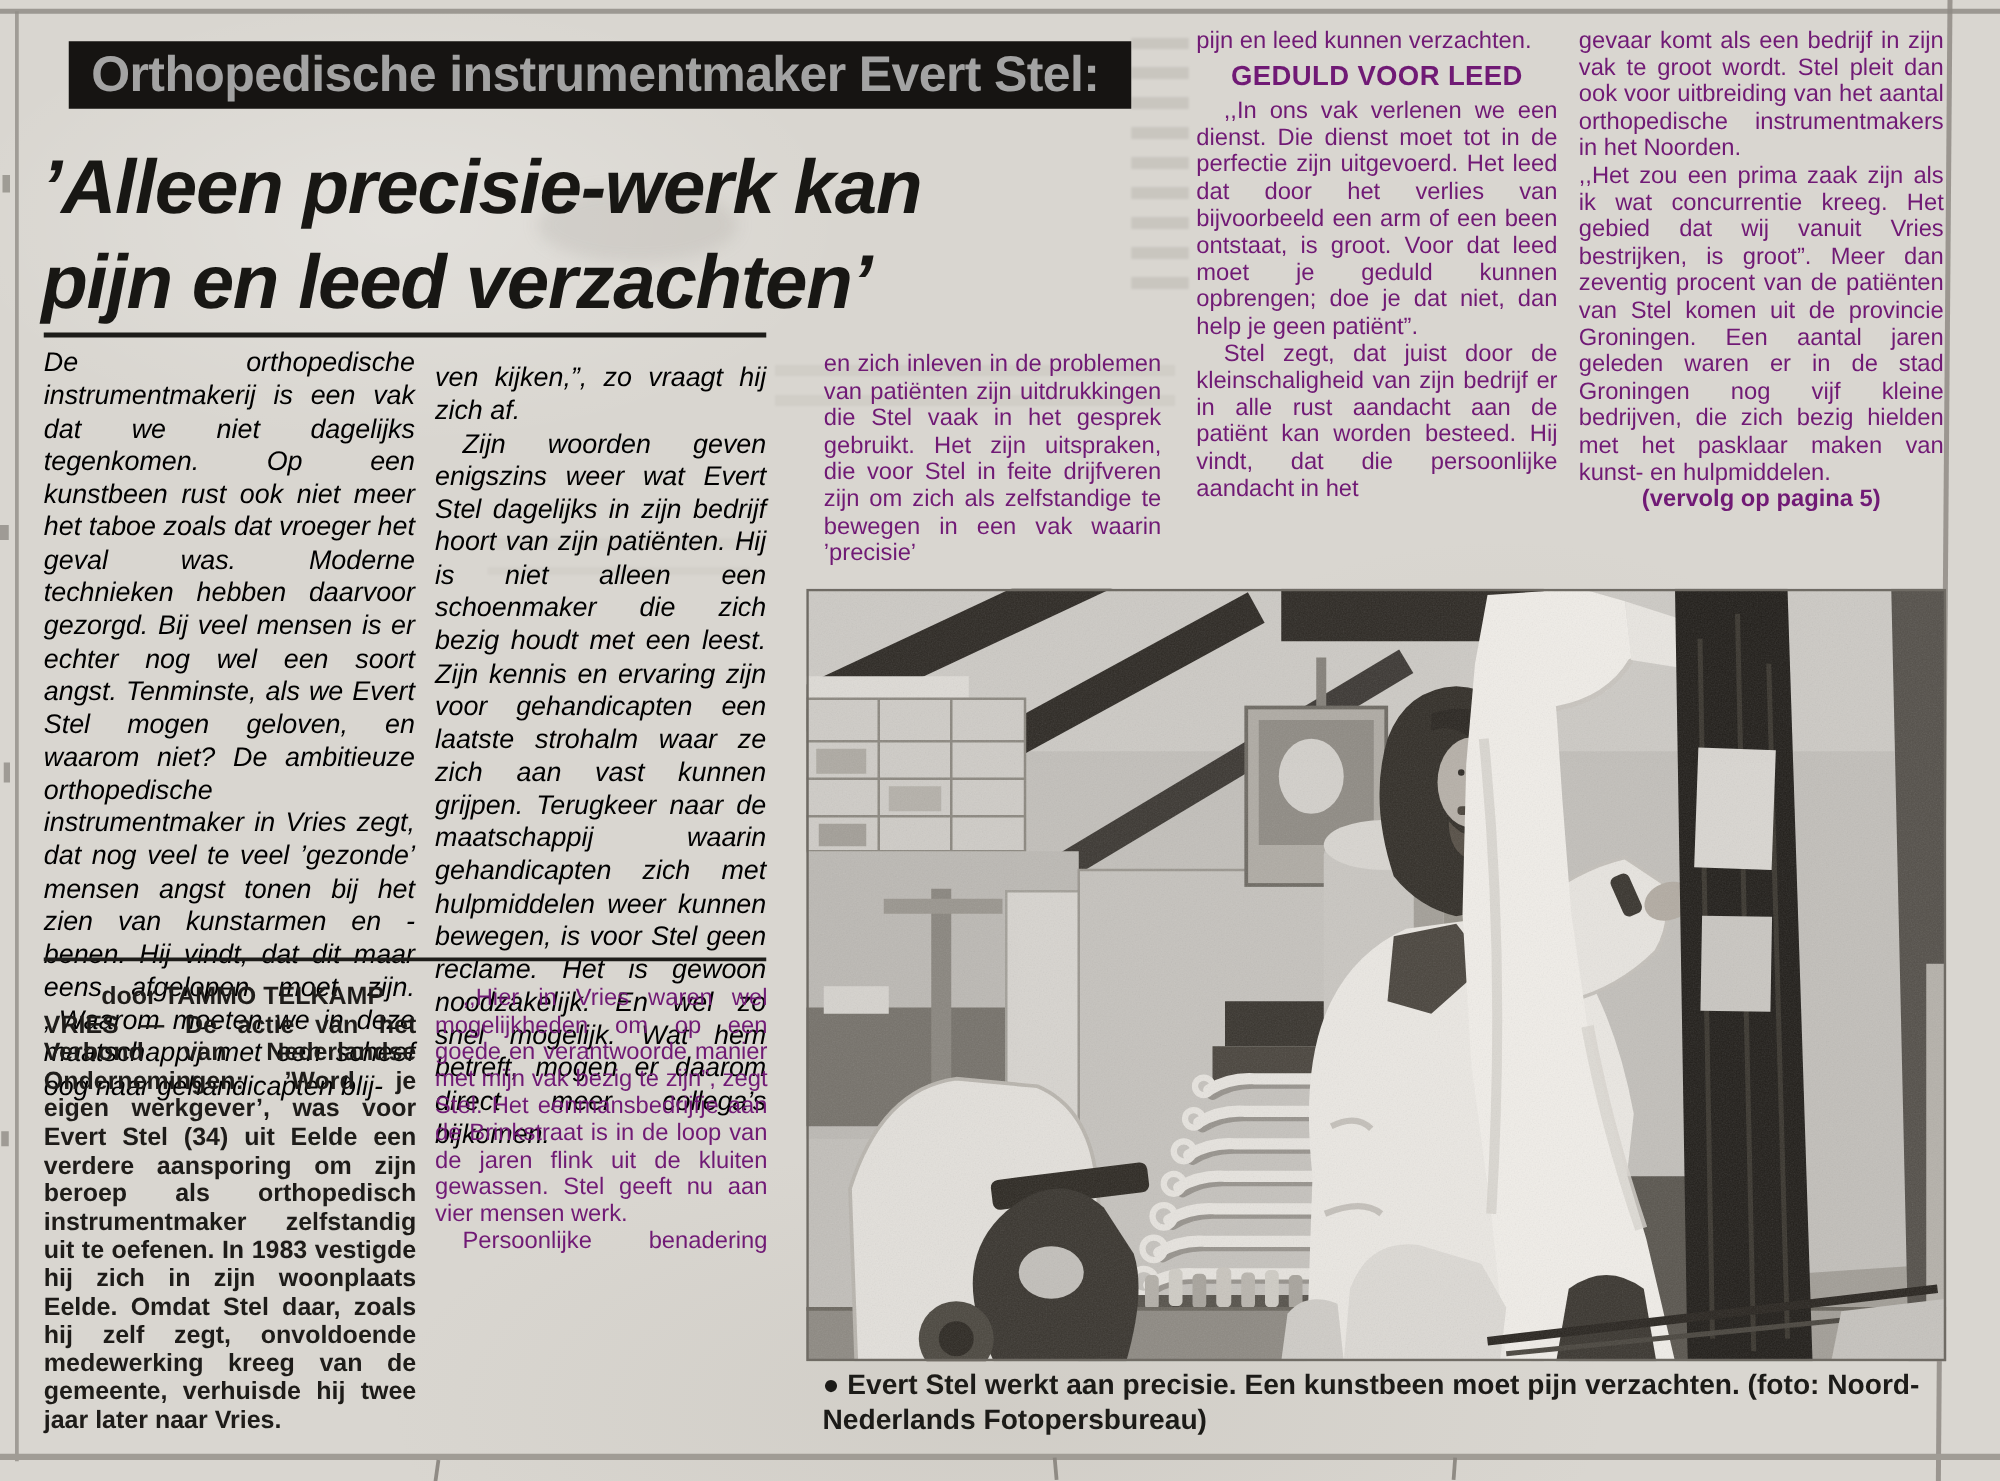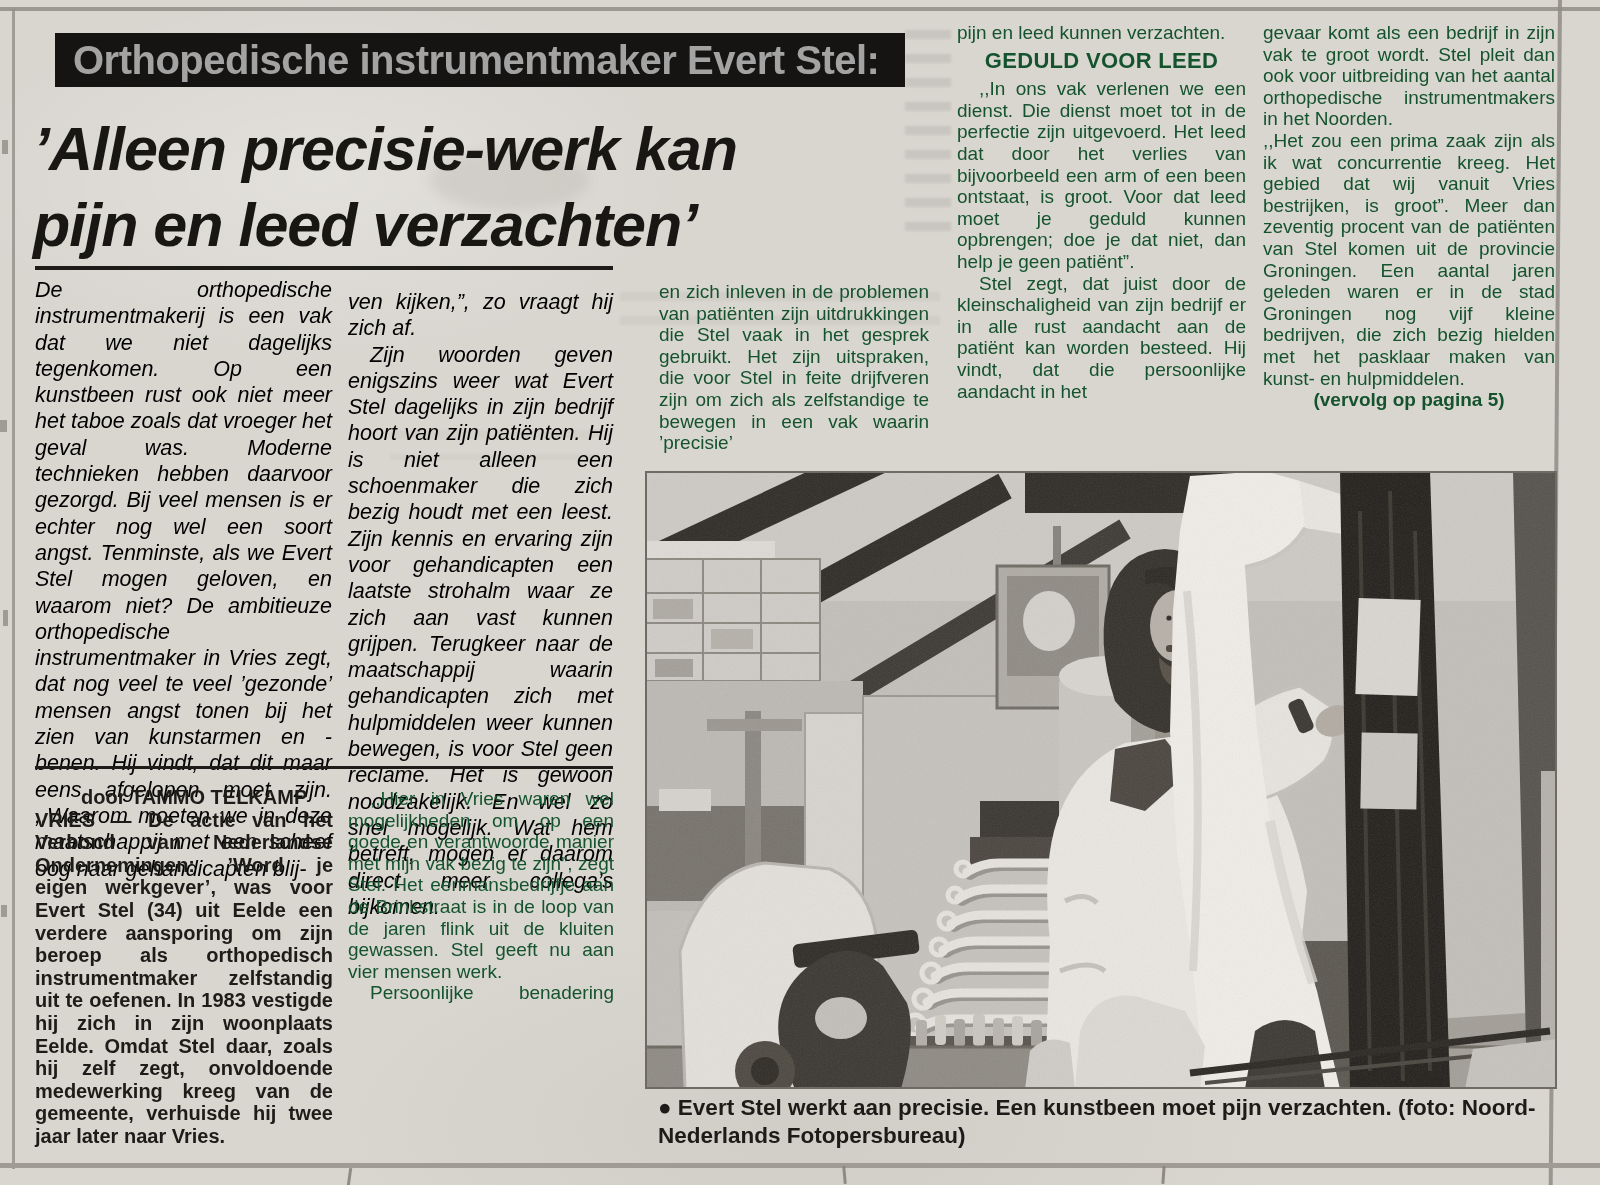--- a/index.html
+++ b/index.html
@@ -35,21 +35,21 @@
     font-size:61px;line-height:76px;font-weight:700;font-style:italic;
     letter-spacing:-1px;color:#181714;margin-top:21px;
   }
   .headline span{display:block;white-space:nowrap;}
   .hrule{background:#1d1c19;height:4px;}
   
   .col{box-sizing:border-box;text-align:justify;}
   .col p{margin:0;}
   .introtxt{font-size:21.5px;line-height:26.3px;font-weight:400;font-style:italic;color:#000000;}
   .leadtxt{font-size:20px;line-height:22.6px;font-weight:700;color:#1e1c19;}
-  .bodytxt{font-size:19px;line-height:21.6px;color:#14532d;}
+  .bodytxt{font-size:19px;line-height:21.6px;color:#701a75;}
   .ind{text-indent:22px;}
   .byline-line{padding-left:46px;text-align:left;}
   .subhead{font-weight:700;font-size:22px;text-align:center;margin:6px 0 7px 0 !important;letter-spacing:.3px;}
   .cont{font-weight:700;text-align:center;}
   .spreadlast{text-align-last:justify;}
   
   .photo-wrap{left:645px;top:471px;width:912px;height:618px;}
   .photo-wrap svg{display:block;}
   .caption{
     left:637px;top:1094px;width:922px;

